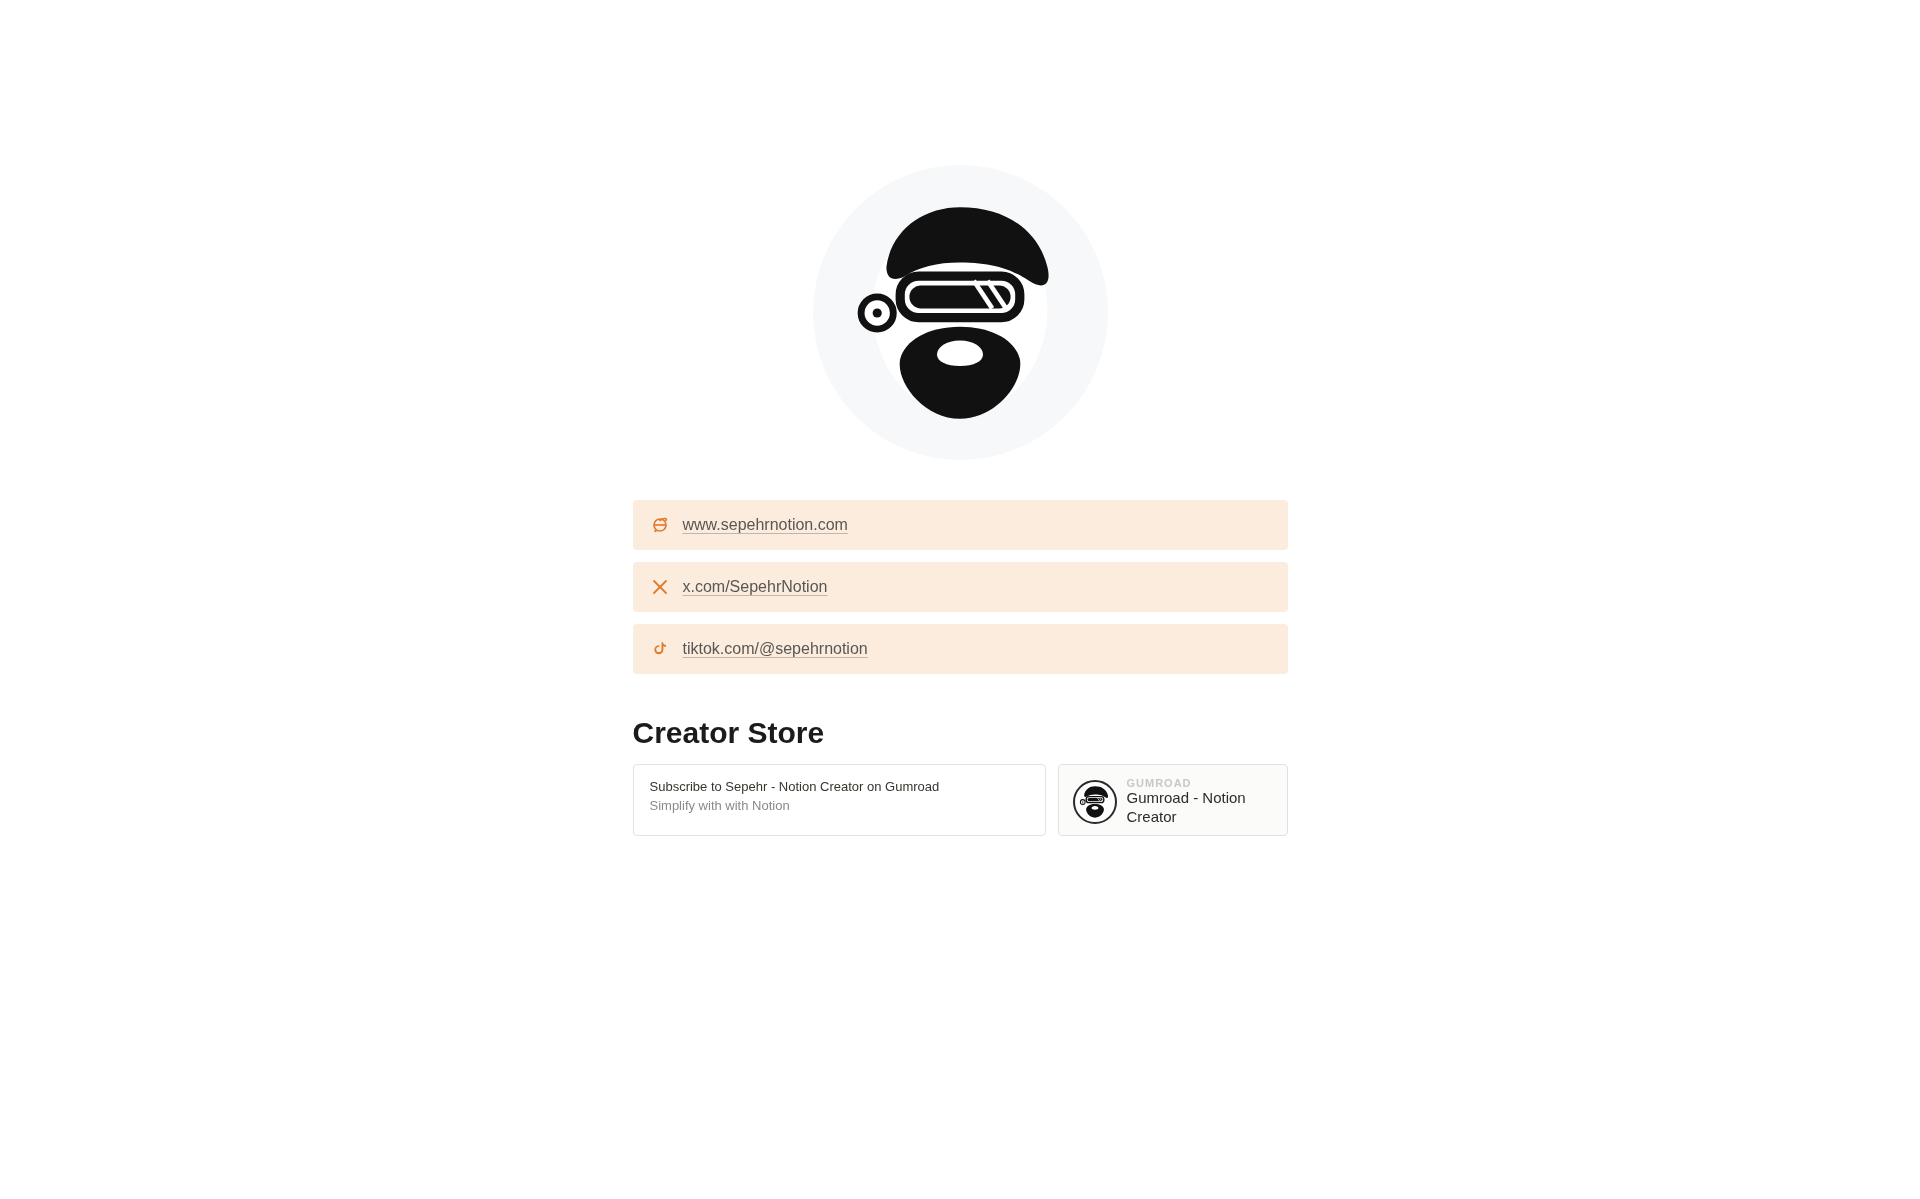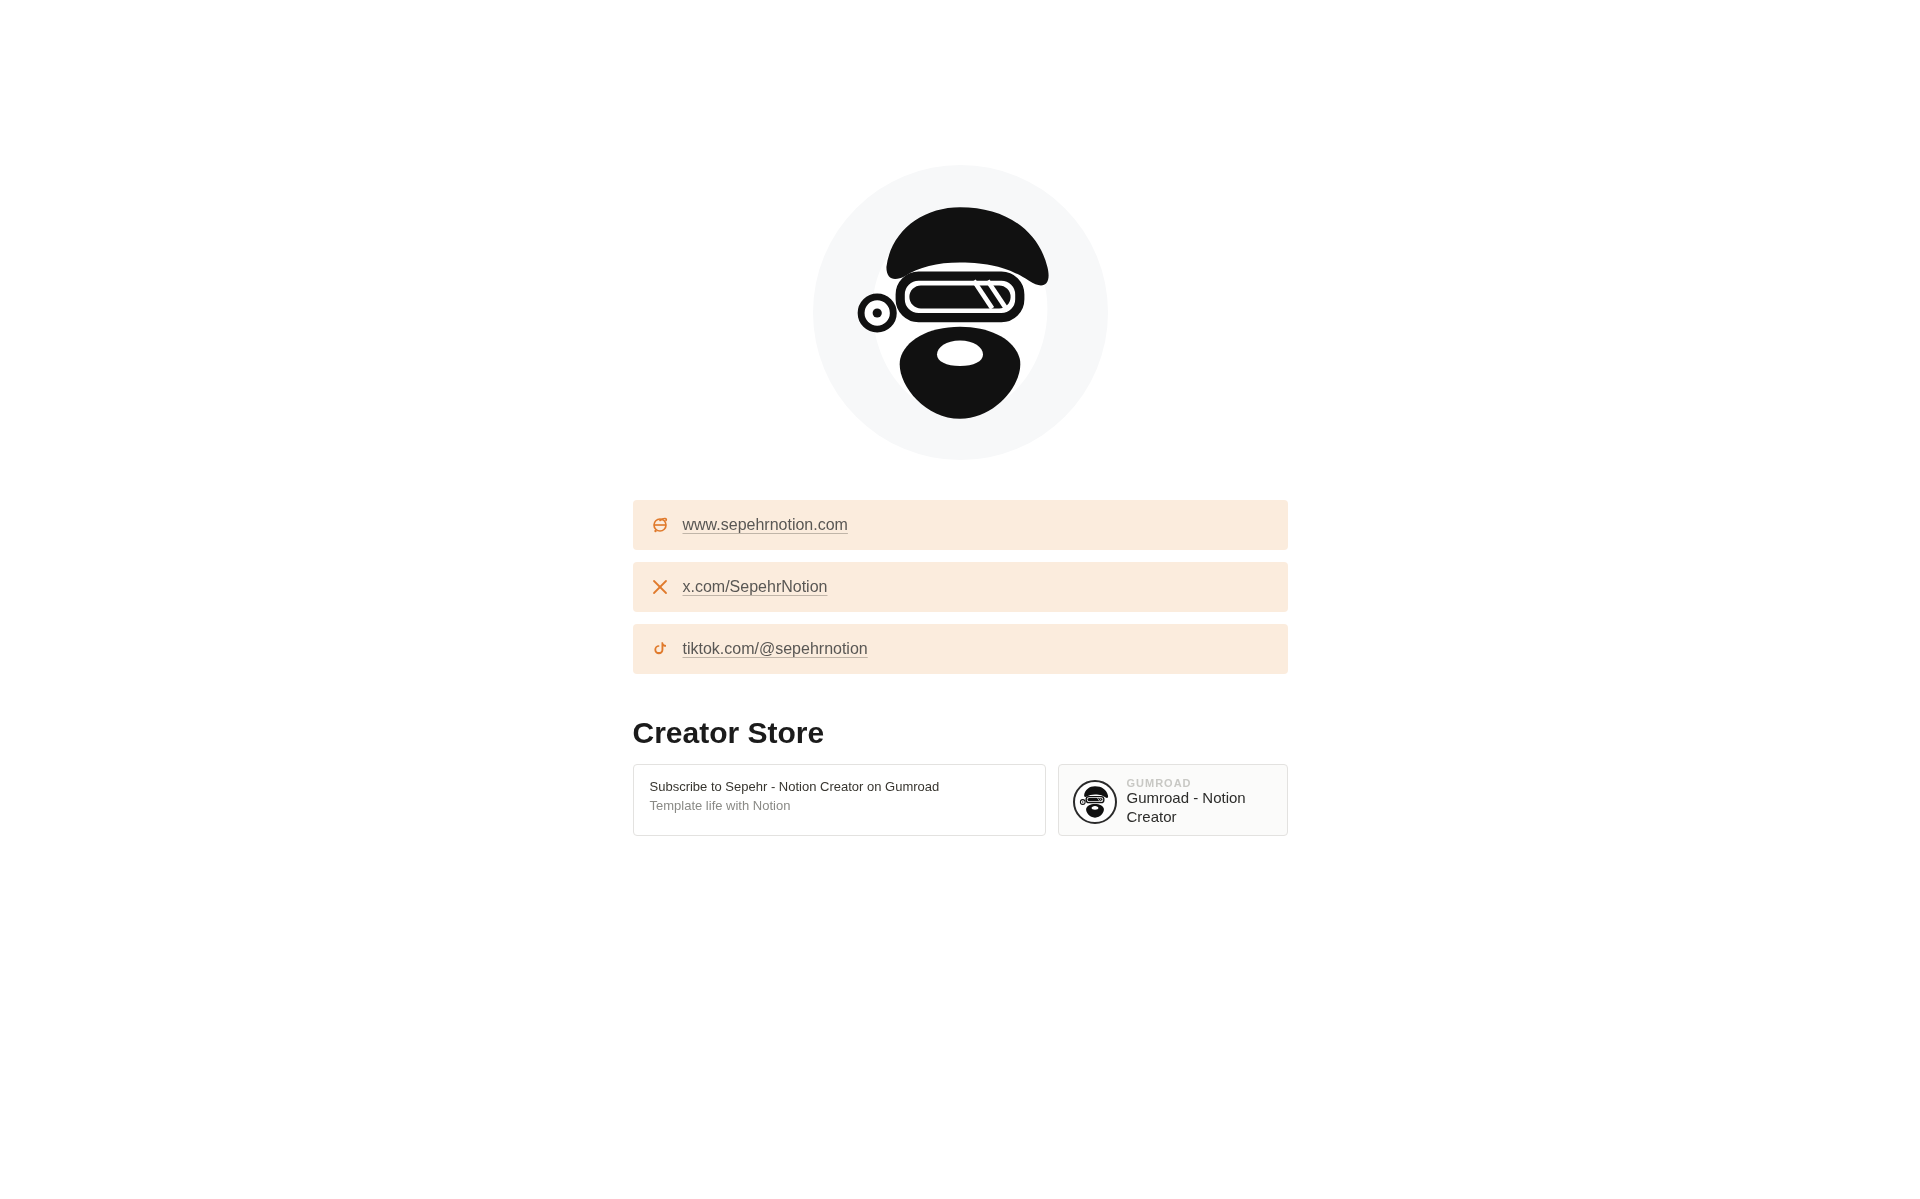--- a/index.html
+++ b/index.html
@@ -184,21 +184,21 @@
       <span class="link-text">tiktok.com/@sepehrnotion</span>
     </a>
 
   </div>
 
   <h2 class="heading">Creator Store</h2>
 
   <div class="store-row">
     <div class="store-card store-card-left">
       <div class="store-title">Subscribe to Sepehr - Notion Creator on Gumroad</div>
-      <div class="store-subtitle">Template life with Notion</div>
+      <div class="store-subtitle">Simplify with with Notion</div>
     </div>
     <div class="store-card store-card-right">
       <div class="mini-avatar">
         <svg viewBox="0 0 100 100">
           <use href="#face-art"></use>
         </svg>
       </div>
       <div class="right-text">
         <div class="gumroad-label">GUMROAD</div>
         <div class="right-name">Gumroad - Notion Creator</div>

